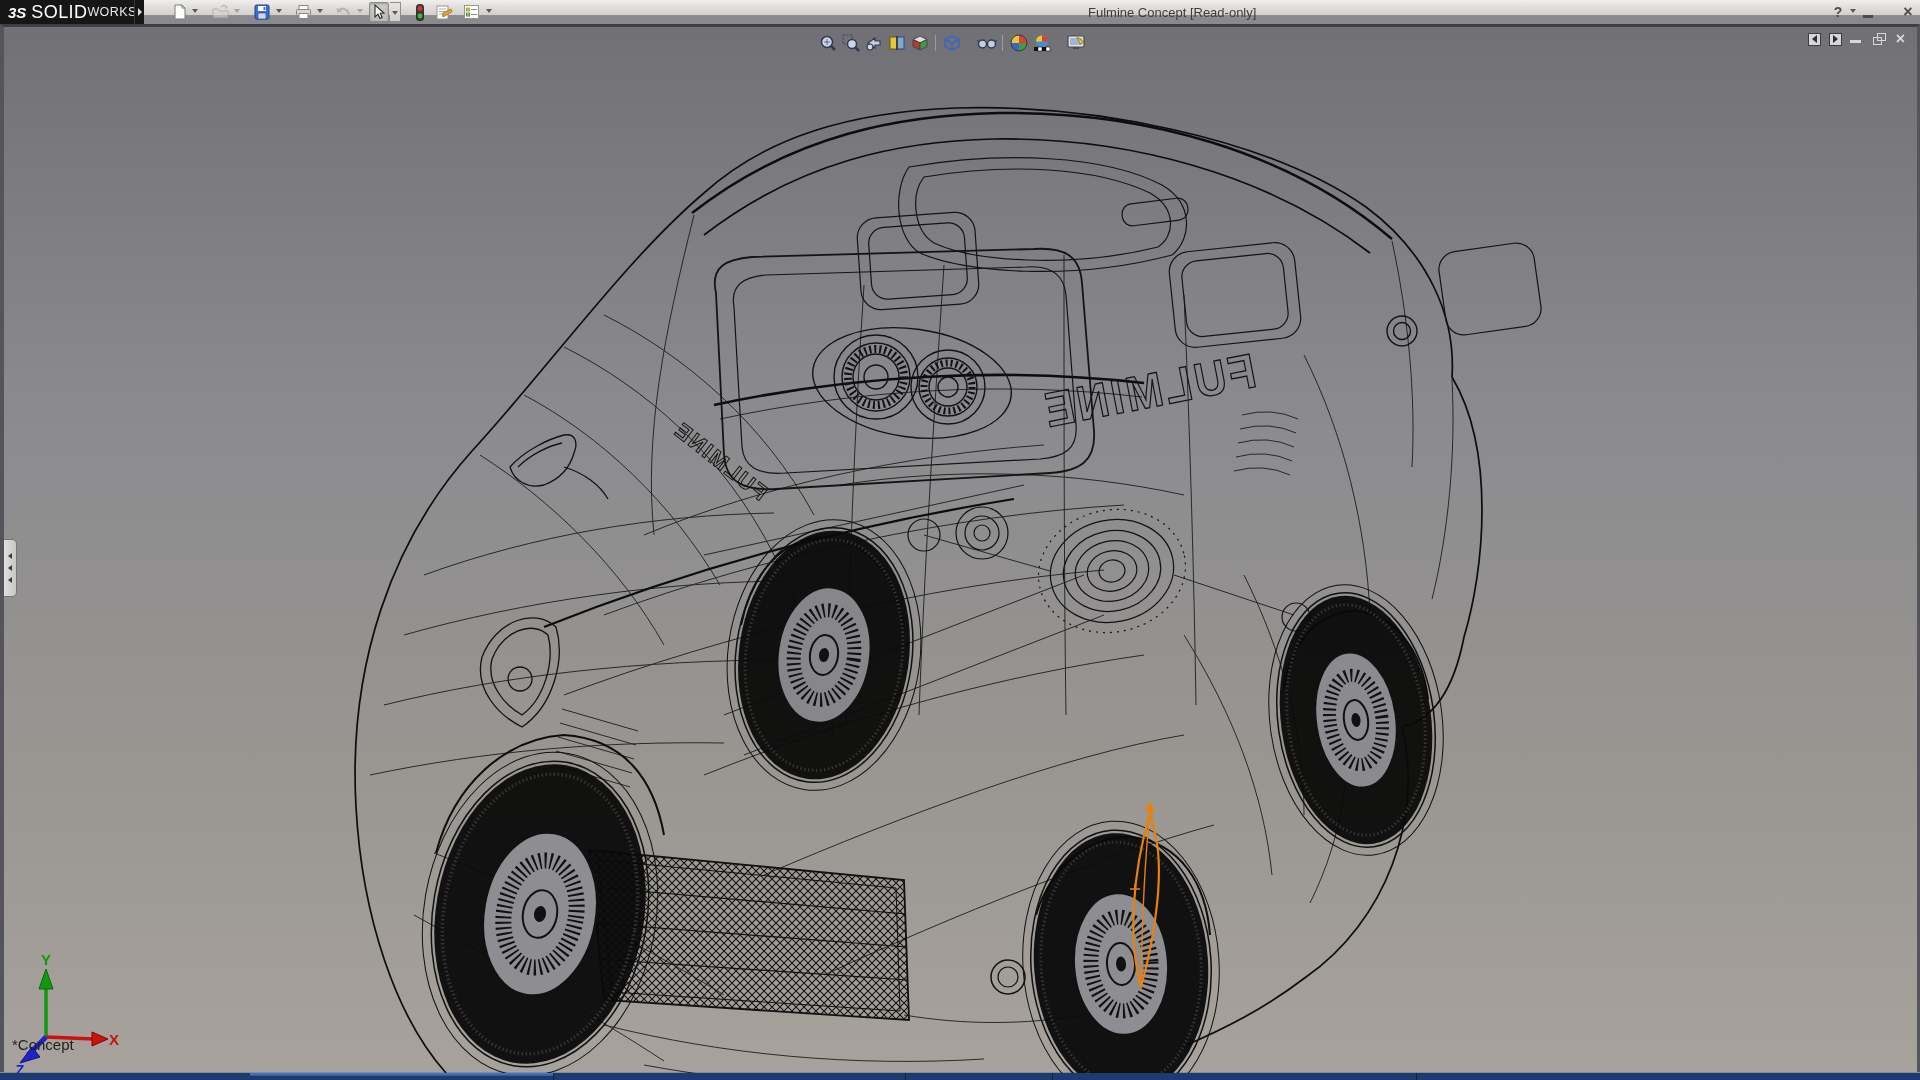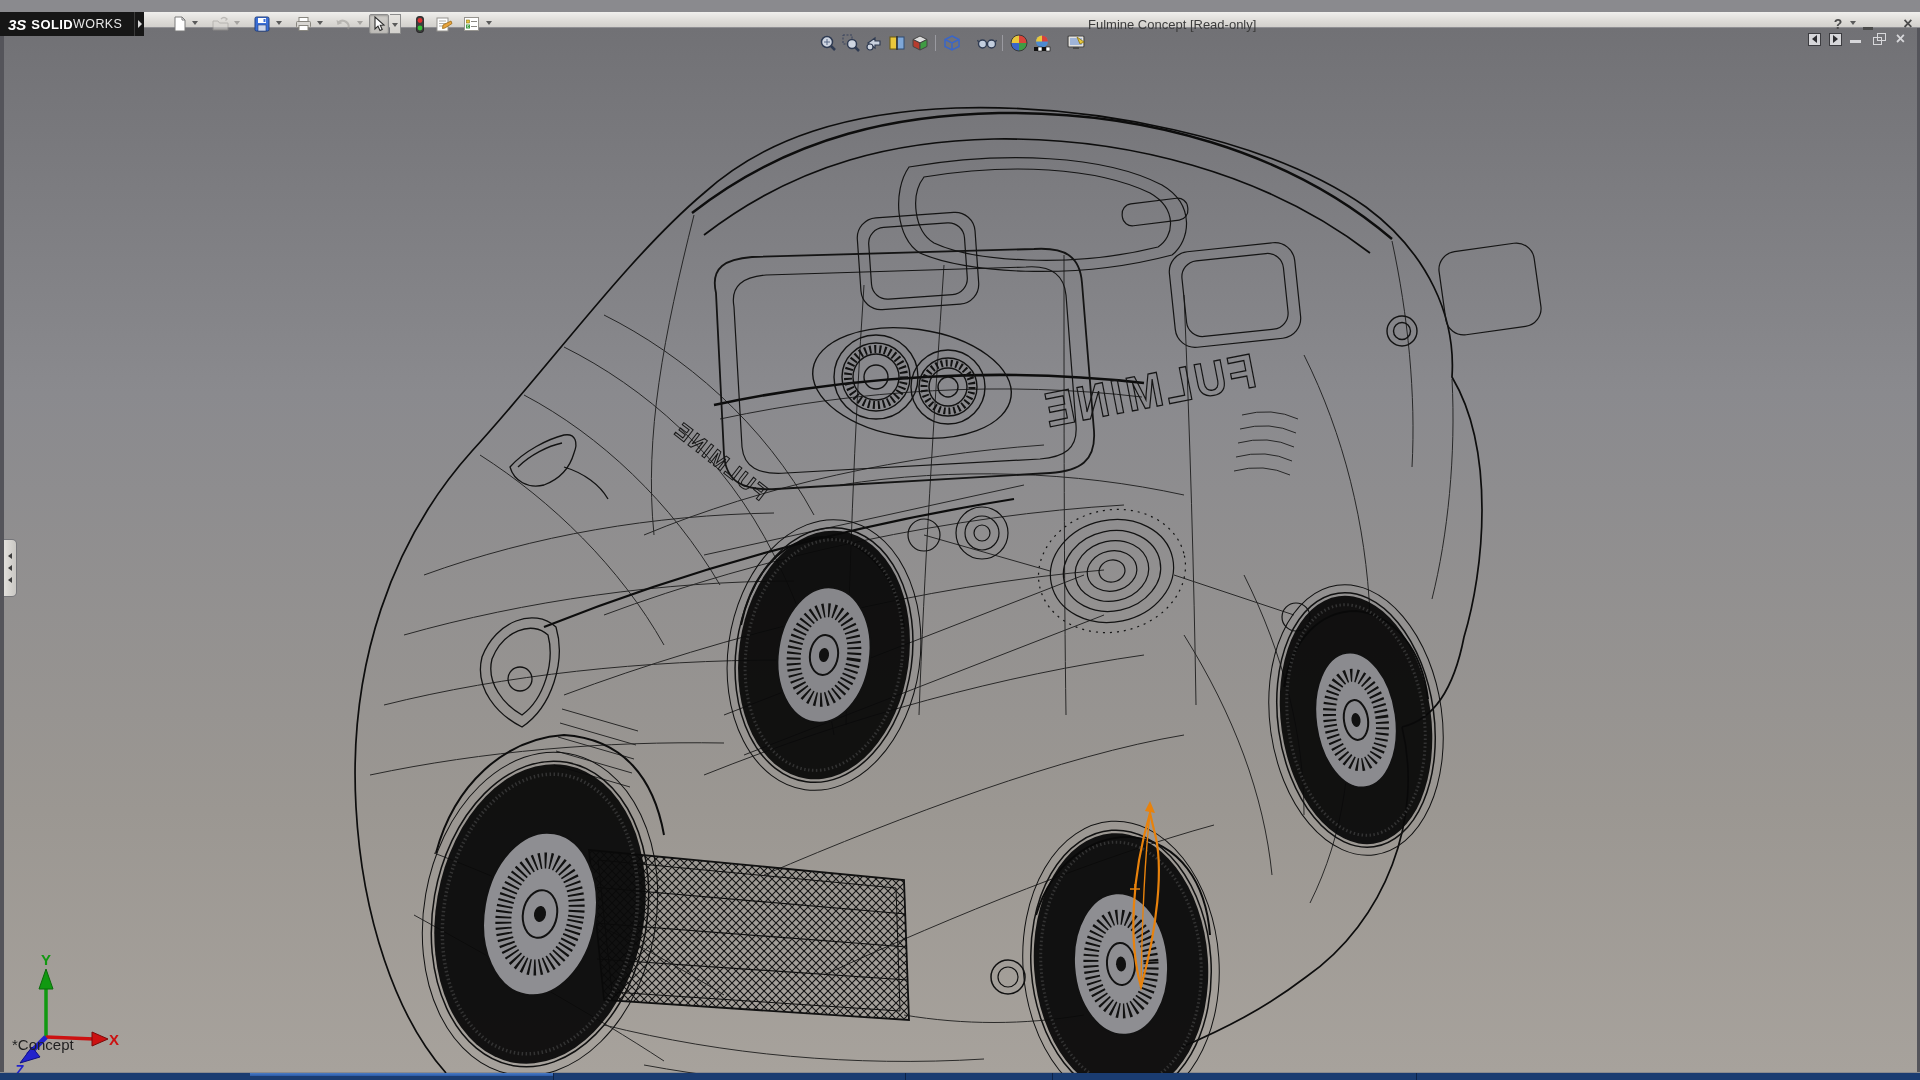--- a/index.html
+++ b/index.html
@@ -2,26 +2,26 @@
 <html><head>
 <meta charset="utf-8">
 <style>
   * { margin:0; padding:0; box-sizing:border-box; }
   html,body { width:1920px; height:1080px; overflow:hidden;
     font-family:"Liberation Sans", sans-serif; background:#8a8a8e; }
 
   
   .titlebar { position:absolute; left:0; top:0; width:1920px; height:16px;
     background:linear-gradient(#f0efed,#dddbd7 60%,#d2d0cc);
-    border-bottom:1px solid #8f8f93; z-index:10;margin-top:12px; }
+    border-bottom:1px solid #8f8f93; z-index:10; }
   .logo { position:absolute; left:0; top:0; width:134px; height:24px;
     background:#161616; color:#fff; display:flex; align-items:center;
     padding-left:8px; white-space:nowrap; }
   .logo-3s { font-style:italic; font-weight:bold; font-size:15px; margin-right:5px; }
-  .logo-solid { font-weight:bold; font-size:13px; letter-spacing:.4px; }
+  .logo-solid { font-weight:normal; font-size:18px; letter-spacing:.4px; }
   .logo-works { font-weight:normal; font-size:12.5px; letter-spacing:.4px; color:#e8e8e8; }
   .logo-flyout { position:absolute; left:134px; top:0; width:10px; height:24px;
     background:#161616; border-left:1px solid #3a3a3a; display:flex; align-items:center; justify-content:center; }
   .logo-flyout i { width:0; height:0; border-left:4px solid #d8d8d8;
     border-top:4px solid transparent; border-bottom:4px solid transparent; display:block; }
 
   .tb-btn { position:absolute; top:2px; width:20px; height:20px; display:flex;
     align-items:center; justify-content:center; border-radius:2px; }
   .tb-btn svg { display:block; }
   .tb-caret { position:absolute; top:9px; width:8px; height:8px; }

